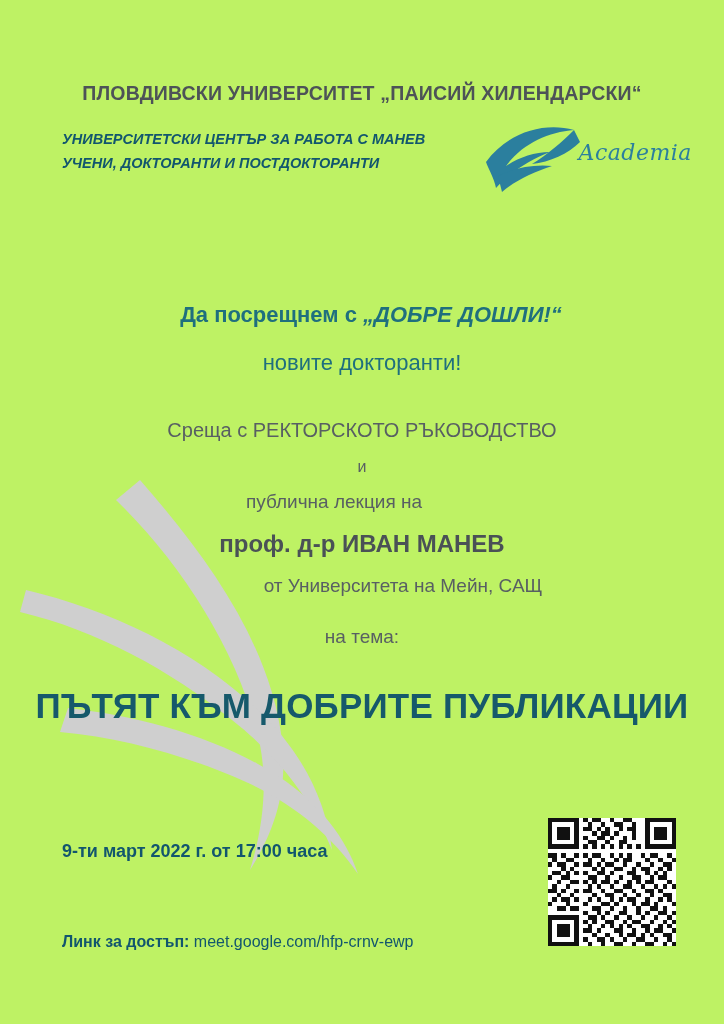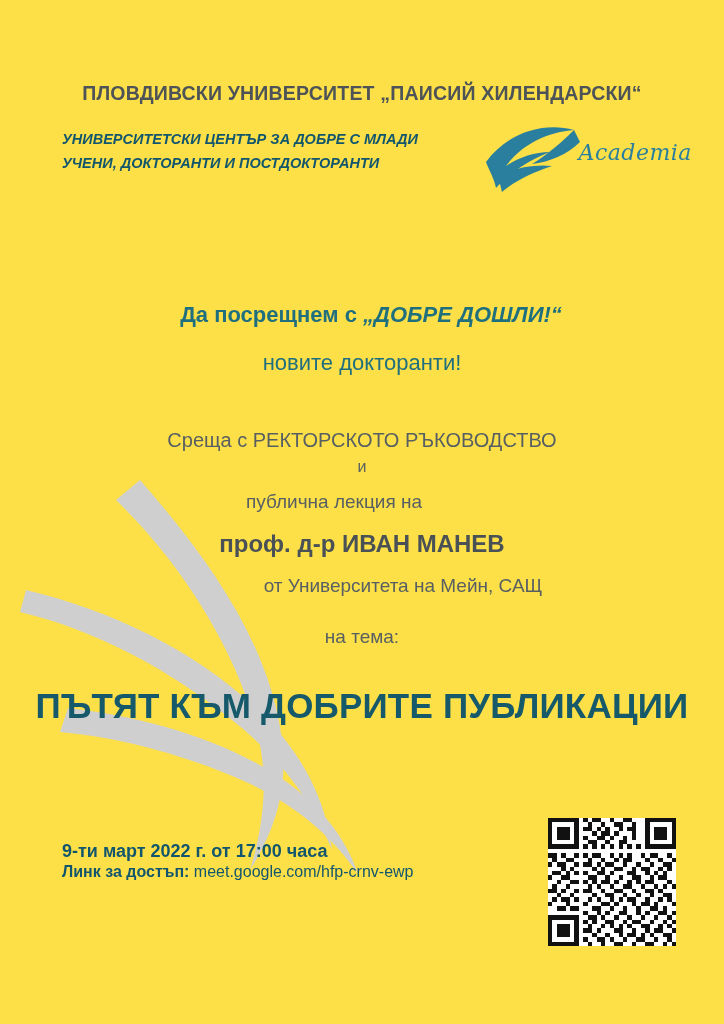--- a/index.html
+++ b/index.html
@@ -10,21 +10,21 @@
     width: 724px;
     height: 1024px;
     background: #ffffff;
     font-family: "Liberation Sans", sans-serif;
     overflow: hidden;
   }
   .poster {
     position: relative;
     width: 724px;
     height: 1024px;
-    background: #fde047;
+    background: #bef264;
     overflow: hidden;
   }
   
   .watermark {
     position: absolute;
     left: 20px;
     top: 470px;
     width: 420px;
     height: 420px;
     pointer-events: none;
@@ -108,21 +108,20 @@
     font-size: 22px;
     font-weight: normal;
     color: #1f6f7e;
   }
   .line-meeting {
     position: absolute;
     left: 0; top: 419px; width: 724px;
     text-align: center;
     font-size: 20px;
     color: #585f63;
-    margin-top: 10px;
   }
   .line-and {
     position: absolute;
     left: 0; top: 458px; width: 724px;
     text-align: center;
     font-size: 16px;
     color: #585f63;
   }
   .line-lecture {
     position: absolute;
@@ -168,21 +167,21 @@
   
   .date-line {
     position: absolute;
     left: 62px; top: 841px;
     font-size: 18px;
     font-weight: bold;
     color: #12566e;
   }
   .link-line {
     position: absolute;
-    left: 62px; top: 863px;
+    left: 62px; top: 933px;
     font-size: 16px;
     color: #12566e;
   }
   .link-line .label { font-weight: bold; }
   .link-line .url { font-weight: normal; }
 
   
   .qr {
     position: absolute;
     left: 548px;
@@ -203,21 +202,21 @@
       <path d="M120 10 C 190 90, 250 175, 262 270 C 268 320, 255 360, 230 400 C 246 348, 248 300, 236 258 C 214 176, 160 92, 96 30 Z"></path>
       <path d="M6 120 C 90 140, 175 180, 238 240 C 282 282, 306 330, 312 380 C 292 330, 258 286, 212 250 C 150 200, 76 160, 0 142 Z"></path>
       <path d="M48 238 C 120 246, 200 268, 258 306 C 300 334, 326 368, 338 404 C 312 366, 274 334, 226 312 C 168 286, 104 268, 40 262 Z"></path>
     </g>
   </svg>
 
   <div class="content">
     <div class="uni-title">ПЛОВДИВСКИ УНИВЕРСИТЕТ „ПАИСИЙ ХИЛЕНДАРСКИ“</div>
 
     <div class="center-name">
-      <div>УНИВЕРСИТЕТСКИ ЦЕНТЪР ЗА ДОБРЕ С МЛАДИ</div>
+      <div>УНИВЕРСИТЕТСКИ ЦЕНТЪР ЗА РАБОТА С МАНЕВ</div>
       <div>УЧЕНИ, ДОКТОРАНТИ И ПОСТДОКТОРАНТИ</div>
     </div>
 
     <div class="logo">
       <svg width="220" height="100" viewBox="0 0 220 100" xmlns="http://www.w3.org/2000/svg">
         <g fill="#2b7f9e">
           <path d="M8 44 C 30 14, 66 4, 96 12 C 70 14, 44 26, 28 48 C 40 40, 56 34, 72 34 C 52 42, 32 54, 18 70 C 16 60, 10 50, 8 44 Z"></path>
           <path d="M96 12 C 84 24, 70 36, 54 46 C 72 44, 90 36, 102 24 Z"></path>
           <path d="M20 58 C 36 50, 56 46, 74 48 C 56 54, 38 62, 24 74 Z"></path>
         </g>

